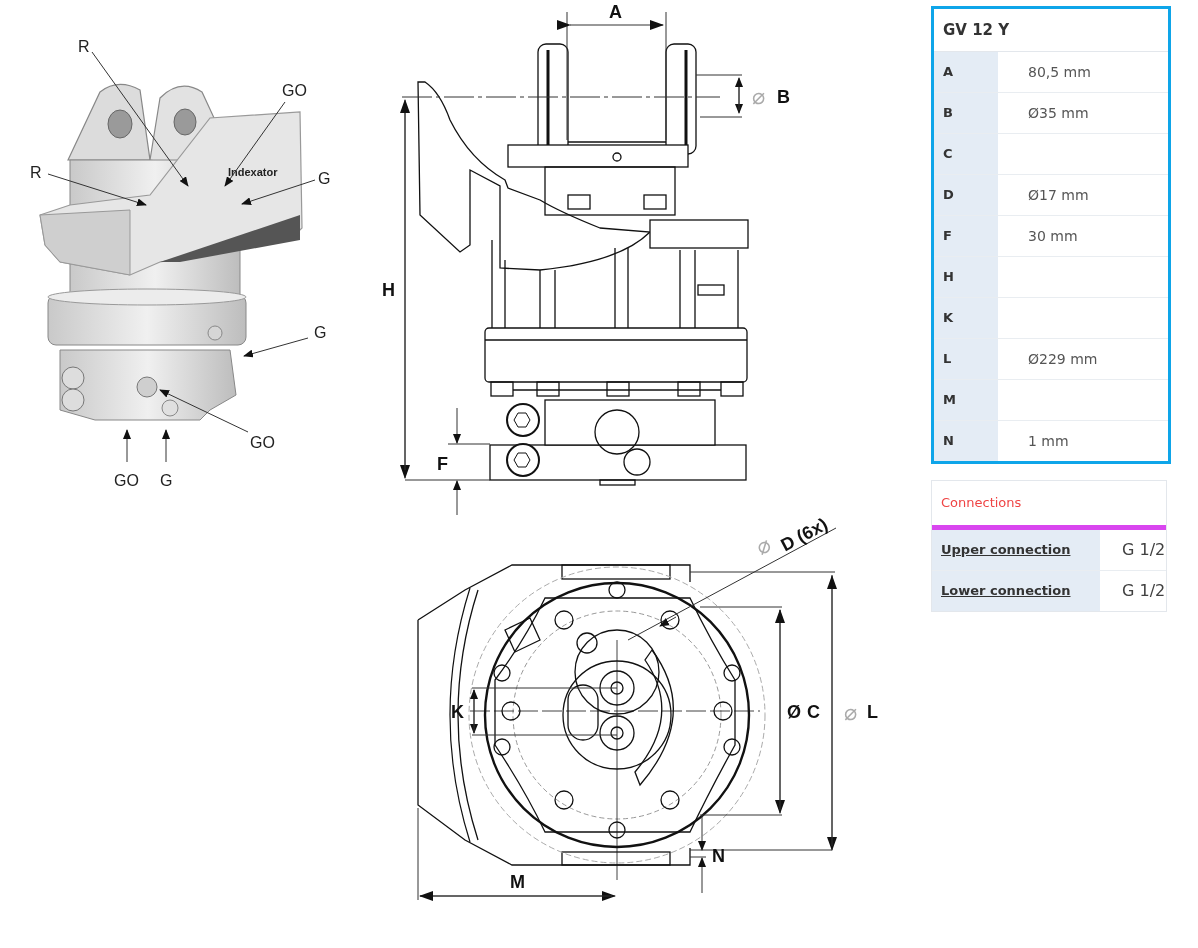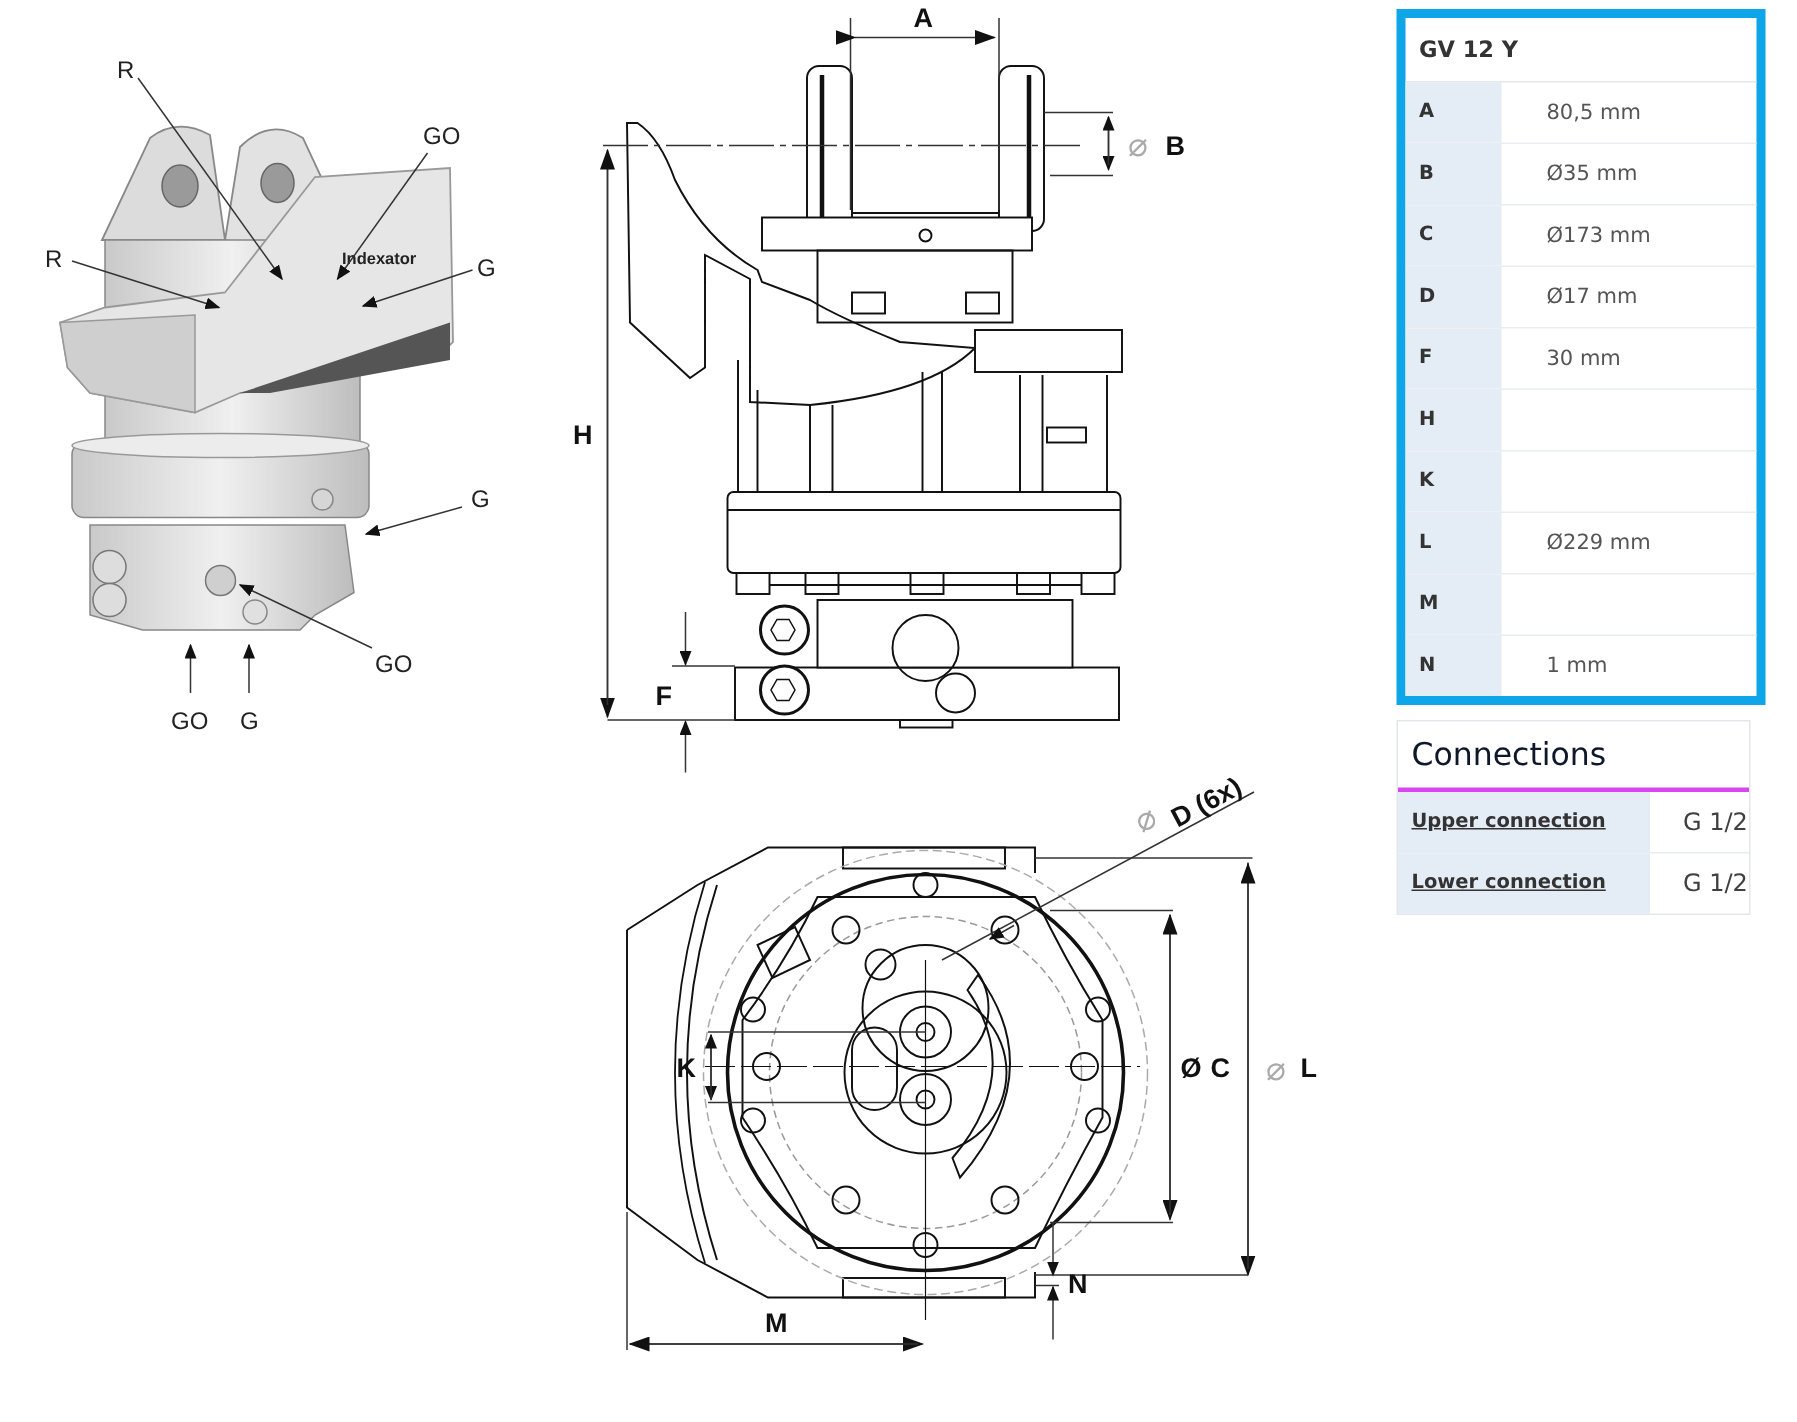--- a/index.html
+++ b/index.html
@@ -2,29 +2,29 @@
 <html><head>
 <meta charset="utf-8">
 <style>
   html, body { margin:0; padding:0; background:#ffffff; }
   body { width:1198px; height:948px; position:relative; overflow:hidden; font-family:"Liberation Sans", sans-serif; }
   .draw { position:absolute; left:0; top:0; width:1198px; height:948px; }
   .lbl { font-family:"Liberation Sans", sans-serif; fill:#222; }
   .dimlbl { font-family:"Liberation Sans", sans-serif; font-weight:bold; fill:#111; font-size:18px; }
   .phi { font-family:"Liberation Sans", sans-serif; fill:#aaa; font-size:22px; }
 
-  .spec { position:absolute; left:931px; top:6px; width:234px; border:6px solid #0ea5e9; background:#fff; font-family:"DejaVu Sans", sans-serif; }
+  .spec { position:absolute; left:931px; top:6px; width:234px; border:3px solid #0ea5e9; background:#fff; font-family:"DejaVu Sans", sans-serif; }
   .spec .title { height:42px; line-height:42px; padding-left:9px; font-size:15px; font-weight:bold; color:#333; border-bottom:1px solid #e3e7ec; }
   .spec .row { display:flex; height:40px; border-bottom:1px solid #e9edf1; }
   .spec .row:last-child { border-bottom:none; }
   .spec .k { width:64px; background:#e4ecf5; font-size:13px; font-weight:bold; color:#333; line-height:40px; padding-left:9px; box-sizing:border-box; }
   .spec .v { flex:1; font-size:14px; color:#555; line-height:40px; padding-left:10px;margin-left:20px; }
 
   .conn { position:absolute; left:931px; top:480px; width:234px; border:1px solid #e3e7ec; background:#fff; font-family:"DejaVu Sans", sans-serif; }
-  .conn .title { height:44px; line-height:44px; padding-left:9px; font-size:21px; color:#0f172a; border-bottom:3px solid #d946ef; }
+  .conn .title { height:44px; line-height:44px; padding-left:9px; font-size:13px; color:#ef4444; border-bottom:5px solid #d946ef; }
   .conn .row { display:flex; height:40px; border-bottom:1px solid #e9edf1; }
   .conn .row:last-child { border-bottom:none; }
   .conn .k { width:168px; background:#e4ecf5; font-size:13px; font-weight:bold; color:#333; line-height:40px; padding-left:9px; box-sizing:border-box;text-decoration:underline; }
   .conn .v { flex:1; font-size:16px; color:#404040; line-height:40px; padding-left:22px; }
 </style>
 </head>
 <body>
 
 <svg class="draw" viewBox="0 0 1198 948">
   <defs>
@@ -222,21 +222,20 @@
   <div class="row">
       <div class="k">A</div>
       <div class="v">80,5 mm</div>
     </div>
   <div class="row">
       <div class="k">B</div>
       <div class="v">Ø35 mm</div>
     </div>
   <div class="row">
       <div class="k">C</div>
-      <div class="v">Ø173 mm</div>
     </div>
   <div class="row">
       <div class="k">D</div>
       <div class="v">Ø17 mm</div>
     </div>
   <div class="row">
       <div class="k">F</div>
       <div class="v">30 mm</div>
     </div>
   <div class="row">

